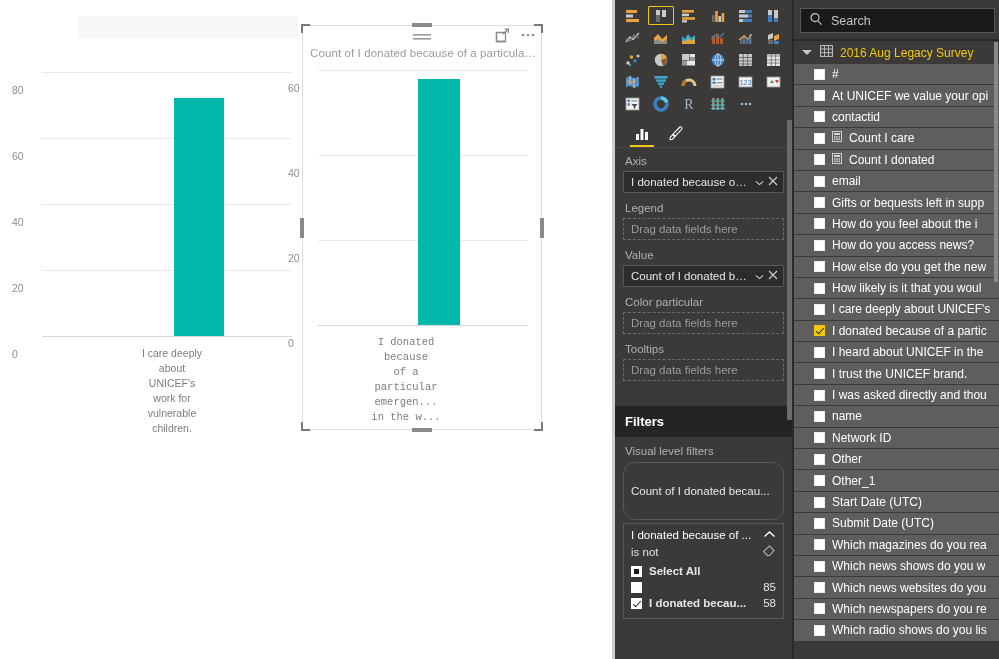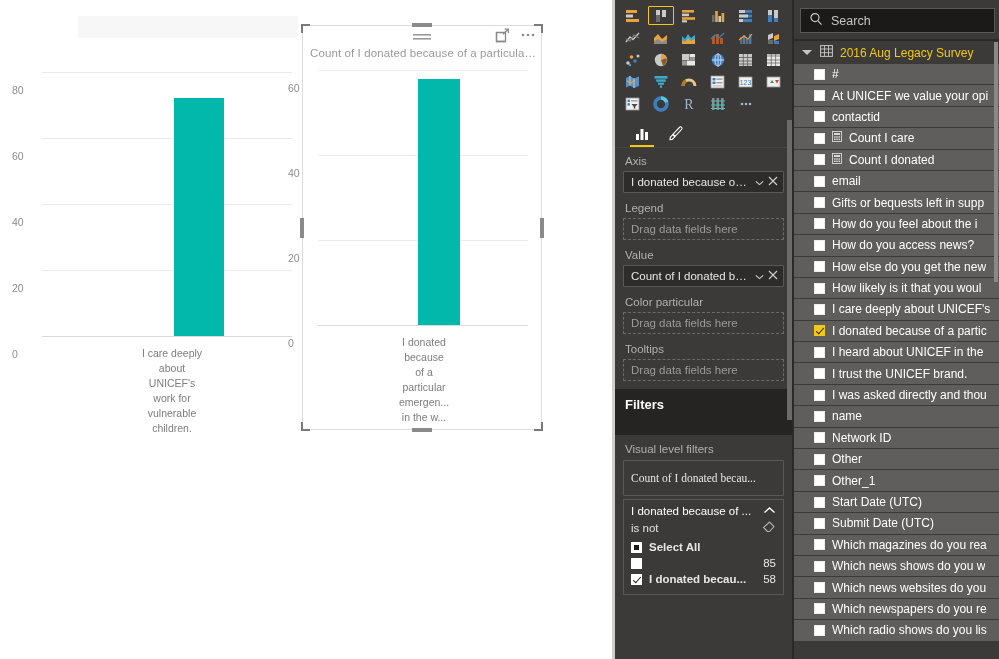--- a/index.html
+++ b/index.html
@@ -117,28 +117,28 @@
   }
   .well-pill-text {
     flex: 1 1 auto; white-space: nowrap; overflow: hidden;
     text-overflow: ellipsis; padding-right: 4px;
   }
   .well-ic { flex: 0 0 auto; width: 13px; text-align: center; color: #cfcfcf; font-size: 10px; }
 
   .filters-head {
     background: #252423; color: #ffffff;
     font-size: 13px; font-weight: bold;
-    padding: 8px 10px 23px 10px; margin-top: 4px;
+    padding: 8px 10px 8px 10px; margin-top: 21px;
   }
   .filters-sub { padding: 8px 10px 5px 10px; color: #b3b0ad; }
   .filter-card {
     margin: 0 8px 3px 8px; background: #3b3a39;
-    border: 1px solid #5a5856; border-radius: 1px;
-    padding: 11px 7px; color: #e6e6e6; white-space: nowrap;
-    overflow: hidden; text-overflow: ellipsis; font-family: Liberation Serif, serif;
+    border: 1px solid #5a5856; border-radius: 12px;
+    padding: 22px 7px; color: #e6e6e6; white-space: nowrap;
+    overflow: hidden; text-overflow: ellipsis;
   }
   .filter-group {
     margin: 0 8px; border: 1px solid #5a5856; background: #3b3a39;
     padding: 5px 7px 7px 7px;
   }
   .fg-title {
     display: flex; align-items: center; justify-content: space-between;
     color: #ffffff; font-size: 11.5px; padding-bottom: 3px;
   }
   .fg-title span.t { overflow: hidden; text-overflow: ellipsis; white-space: nowrap; }
@@ -296,21 +296,21 @@
           <div class="gridline baseline" style="top: 255px;"></div>
           <div class="ytick" style="top: 255px; left: -30px;">0</div>
           <div class="gridline" style="top: 170px;"></div>
           <div class="ytick" style="top: 170px; left: -30px;">20</div>
           <div class="gridline" style="top: 85px;"></div>
           <div class="ytick" style="top: 85px; left: -30px;">40</div>
           <div class="gridline" style="top: 0px;"></div>
           <div class="ytick" style="top: 0px; left: -30px;">60</div>
           <div class="bar" style="background: rgb(1, 184, 170); width: 42px; left: 100px; height: 246.5px; top: 8.5px;"></div>
         </div>
-      <div id="xlab-2" class="xlabel" style="left: 74px; width: 96px; top: 310px;">
+      <div id="xlab-2" class="xlabel" style="left: 56px; width: 96px; top: 310px; font-family: Liberation Mono, monospace;">
           <div>I donated</div>
           <div>because</div>
           <div>of a</div>
           <div>particular</div>
           <div>emergen...</div>
           <div>in the w...</div>
         </div>
     </div>
   </div>
 

